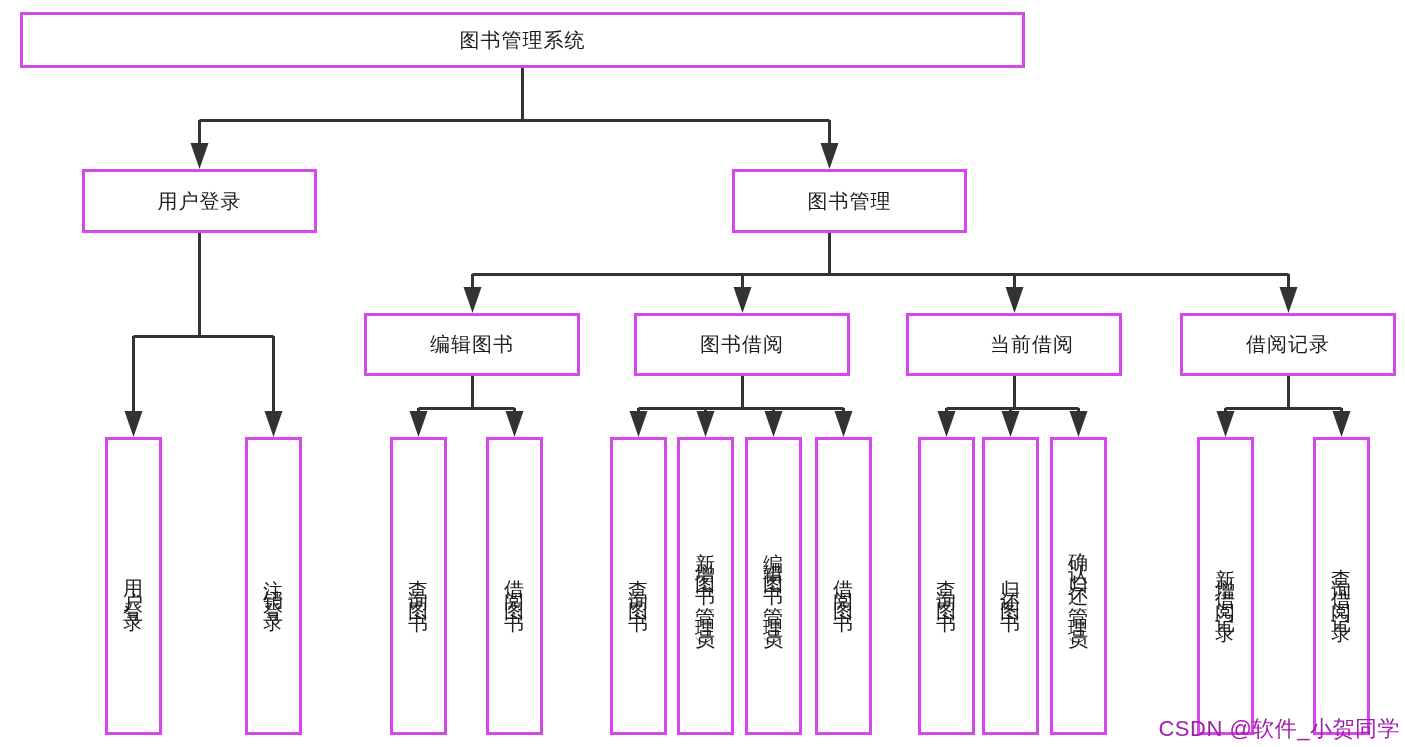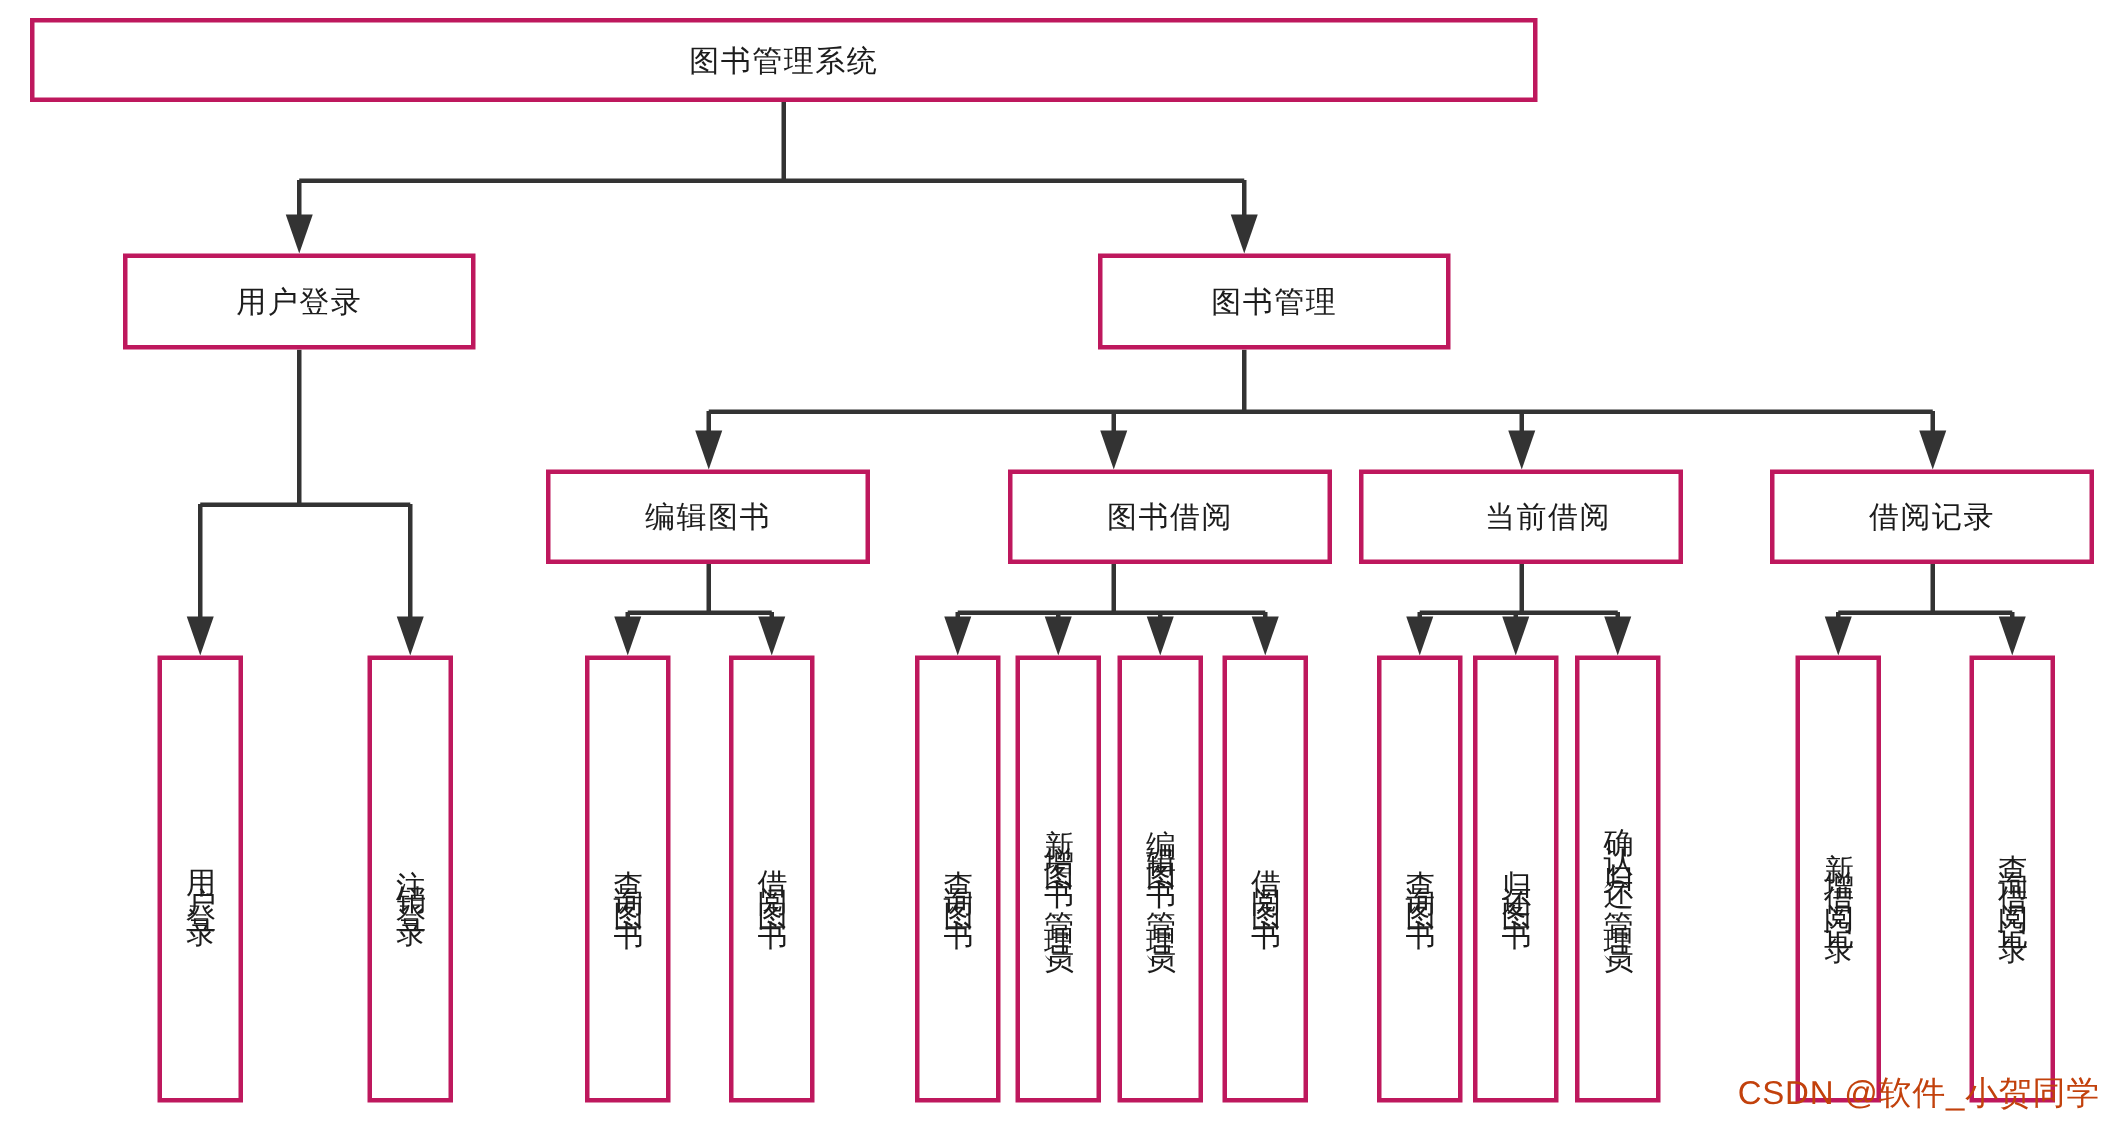--- a/index.html
+++ b/index.html
@@ -14,21 +14,21 @@
   #connectors {
     position: absolute;
     left: 0; top: 0;
     width: 1405px; height: 747px;
     z-index: 1;
   }
   .box {
     position: absolute;
     box-sizing: border-box;
     background: #ffffff;
-    border: 3px solid #be185d;
+    border: 3px solid #d946ef;
     display: flex;
     align-items: center;
     justify-content: center;
     z-index: 2;
     color: #1c1c1c;
   }
   .hlabel {
     font-size: 20px;
     letter-spacing: 1px;
     white-space: nowrap;
@@ -42,21 +42,21 @@
     white-space: nowrap;
   }
   
   #root  { left: 20px;  top: 12px;  width: 1005px; height: 56px; }
   
   #l2-user { left: 82px;  top: 169px; width: 235px; height: 64px; }
   #l2-book { left: 712px; top: 169px; width: 235px; height: 64px; margin-left: 20px; }
   
   .l3 { top: 313px; width: 216px; height: 63px; }
   #l3-newbook { left: 364px; }
-  #l3-borrow  { left: 672px; }
+  #l3-borrow  { left: 634px; }
   #l3-current { left: 906px; padding-left: 36px; }
   #l3-record  { left: 1180px; }
   
   .leaf { top: 437px; width: 57px; height: 298px; }
   #leaf-a1 { left: 105px; }
   #leaf-a2 { left: 245px; }
   #leaf-b1 { left: 390px; }
   #leaf-b2 { left: 486px; }
   #leaf-c1 { left: 610px; }
   #leaf-c2 { left: 677px; }
@@ -66,21 +66,21 @@
   #leaf-d2 { left: 982px; }
   #leaf-d3 { left: 1050px; }
   #leaf-e1 { left: 1197px; }
   #leaf-e2 { left: 1313px; }
   #watermark {
     position: absolute;
     right: 5px;
     bottom: 3px;
     z-index: 5;
     font-size: 22px;
-    color: #c2410c;
+    color: #a21caf;
     letter-spacing: 0.5px;
     white-space: nowrap;
     text-align: center;
   }
 </style>
 </head>
 <body>
 
 <div id="canvas">
 

